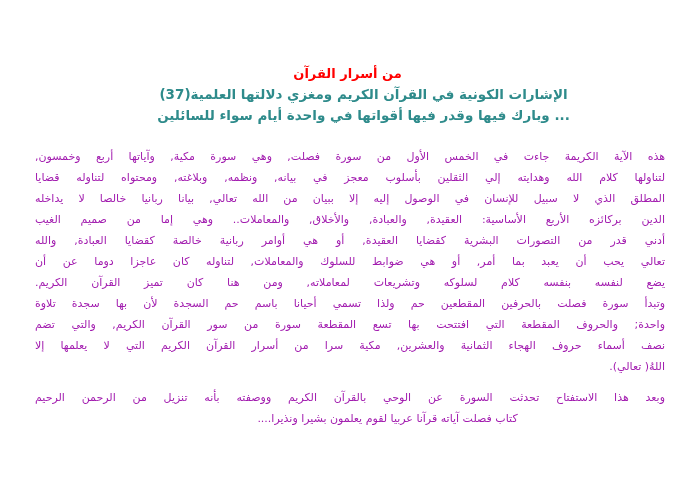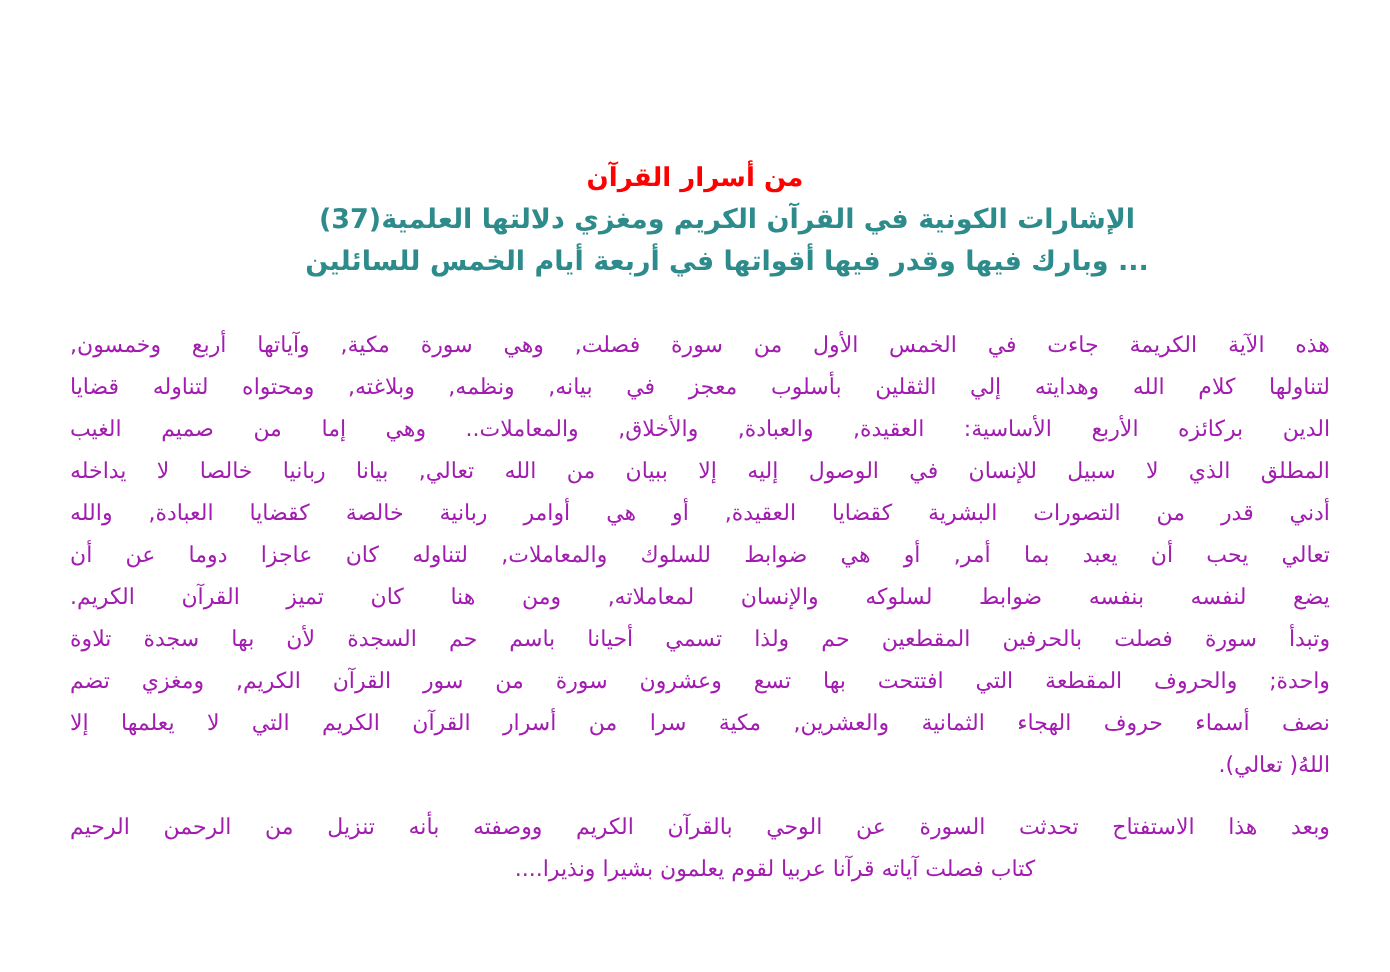--- a/index.html
+++ b/index.html
@@ -14,21 +14,21 @@
     font-family: "DejaVu Sans", sans-serif;
   }
   .page {
     width: 695px;
     height: 486px;
     direction: rtl;
     background: #ffffff;
   }
   .doc-header {
     text-align: center;
-    padding-top: 80px;
+    padding-top: 64px;
   }
   .kicker {
     color: #ff0000;
     font-weight: bold;
     font-size: 13px;
     line-height: 20px;
   }
   .doc-title, .doc-subtitle, .byline {
     color: #2e8b8b;
     font-weight: bold;
@@ -66,38 +66,38 @@
   }
 </style>
 </head>
 <body>
 
 <div class="page">
 
   <div class="doc-header">
     <div class="kicker">من أسرار القرآن</div>
     <div class="doc-title">الإشارات الكونية في القرآن الكريم ومغزي دلالتها العلمية(37)</div>
-    <div class="doc-subtitle">... وبارك فيها وقدر فيها أقواتها في أربعة أيام الخمس للسائلين</div>
+    <div class="doc-subtitle">... وبارك فيها وقدر فيها أقواتها في واحدة أيام سواء للسائلين</div>
   </div>
 
   <div class="doc-body">
 
     <div>
       <div class="text-line">هذه الآية الكريمة جاءت في الخمس الأول من سورة فصلت, وهي سورة مكية, وآياتها أربع وخمسون,</div>
       <div class="text-line">لتناولها كلام الله وهدايته إلي الثقلين بأسلوب معجز في بيانه, ونظمه, وبلاغته, ومحتواه لتناوله قضايا</div>
+      <div class="text-line">المطلق الذي لا سبيل للإنسان في الوصول إليه إلا ببيان من الله تعالي, بيانا ربانيا خالصا لا يداخله</div>
       <div class="text-line">الدين بركائزه الأربع الأساسية: العقيدة, والعبادة, والأخلاق, والمعاملات.. وهي إما من صميم الغيب</div>
-      <div class="text-line">المطلق الذي لا سبيل للإنسان في الوصول إليه إلا ببيان من الله تعالي, بيانا ربانيا خالصا لا يداخله</div>
       <div class="text-line">أدني قدر من التصورات البشرية كقضايا العقيدة, أو هي أوامر ربانية خالصة كقضايا العبادة, والله</div>
       <div class="text-line">تعالي يحب أن يعبد بما أمر, أو هي ضوابط للسلوك والمعاملات, لتناوله كان عاجزا دوما عن أن</div>
-      <div class="text-line">يضع لنفسه بنفسه ضوابط لسلوكه والإنسان لمعاملاته, ومن هنا كان تميز القرآن الكريم.</div>
+      <div class="text-line">يضع لنفسه بنفسه كلام لسلوكه وتشريعات لمعاملاته, ومن هنا كان تميز القرآن الكريم.</div>
     </div>
 
     <div>
       <div class="text-line">وتبدأ سورة فصلت بالحرفين المقطعين حم ولذا تسمي أحيانا باسم حم السجدة لأن بها سجدة تلاوة</div>
-      <div class="text-line">واحدة; والحروف المقطعة التي افتتحت بها تسع وعشرون سورة من سور القرآن الكريم, ومغزي تضم</div>
+      <div class="text-line">واحدة; والحروف المقطعة التي افتتحت بها تسع المقطعة سورة من سور القرآن الكريم, والتي تضم</div>
       <div class="text-line">نصف أسماء حروف الهجاء الثمانية والعشرين, مكية سرا من أسرار القرآن الكريم التي لا يعلمها إلا</div>
       <div class="text-line short-end">اللهُ( تعالي).</div>
     </div>
 
     <div class="para-gap"></div>
 
     <div>
       <div class="text-line">وبعد هذا الاستفتاح تحدثت السورة عن الوحي بالقرآن الكريم ووصفته بأنه تنزيل من الرحمن الرحيم</div>
     </div>
 

